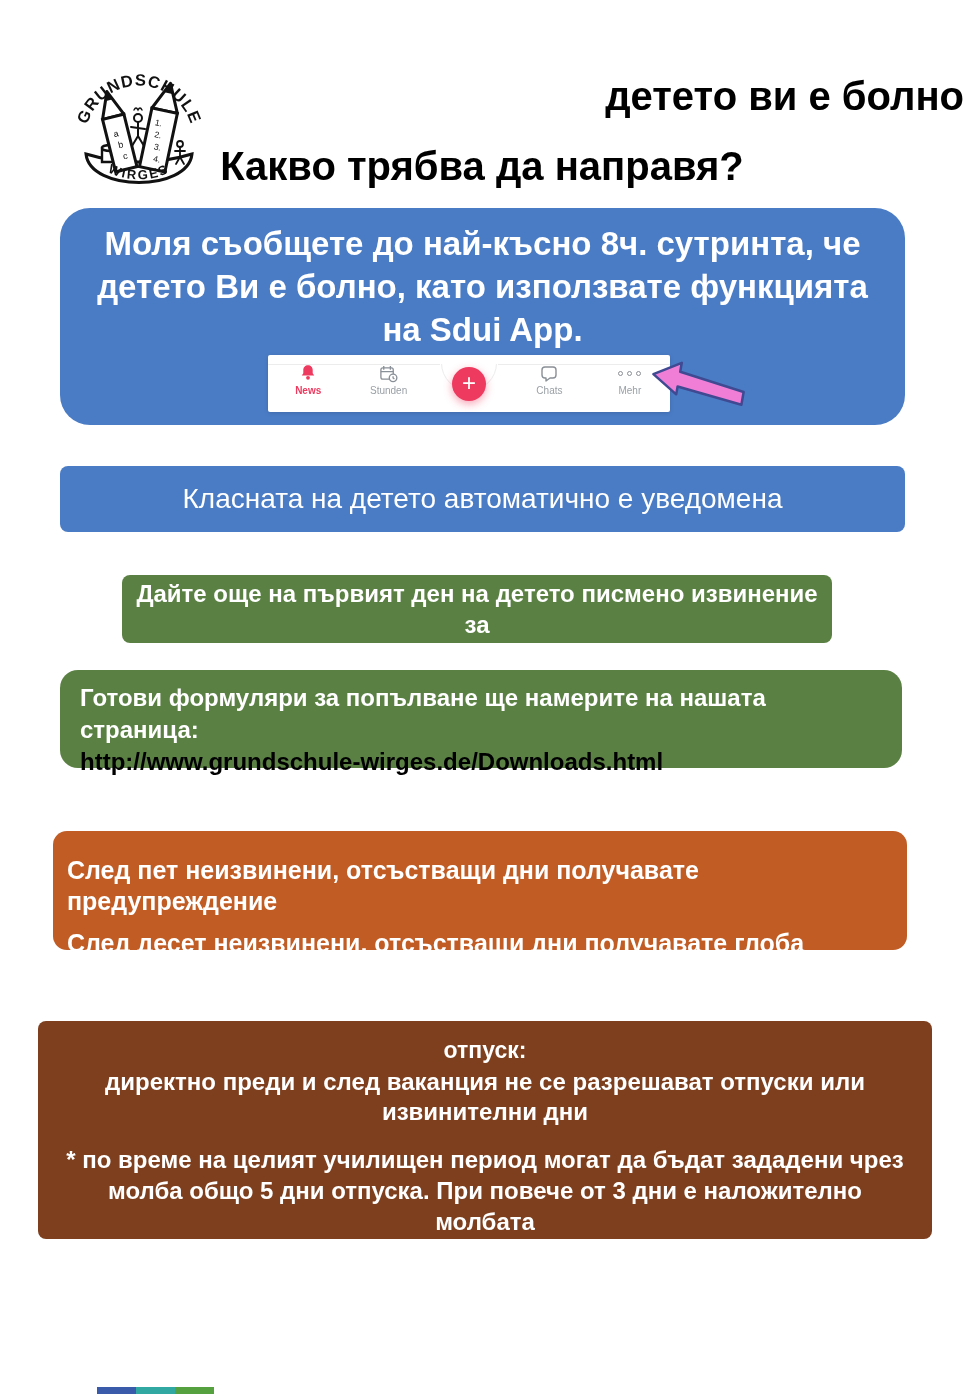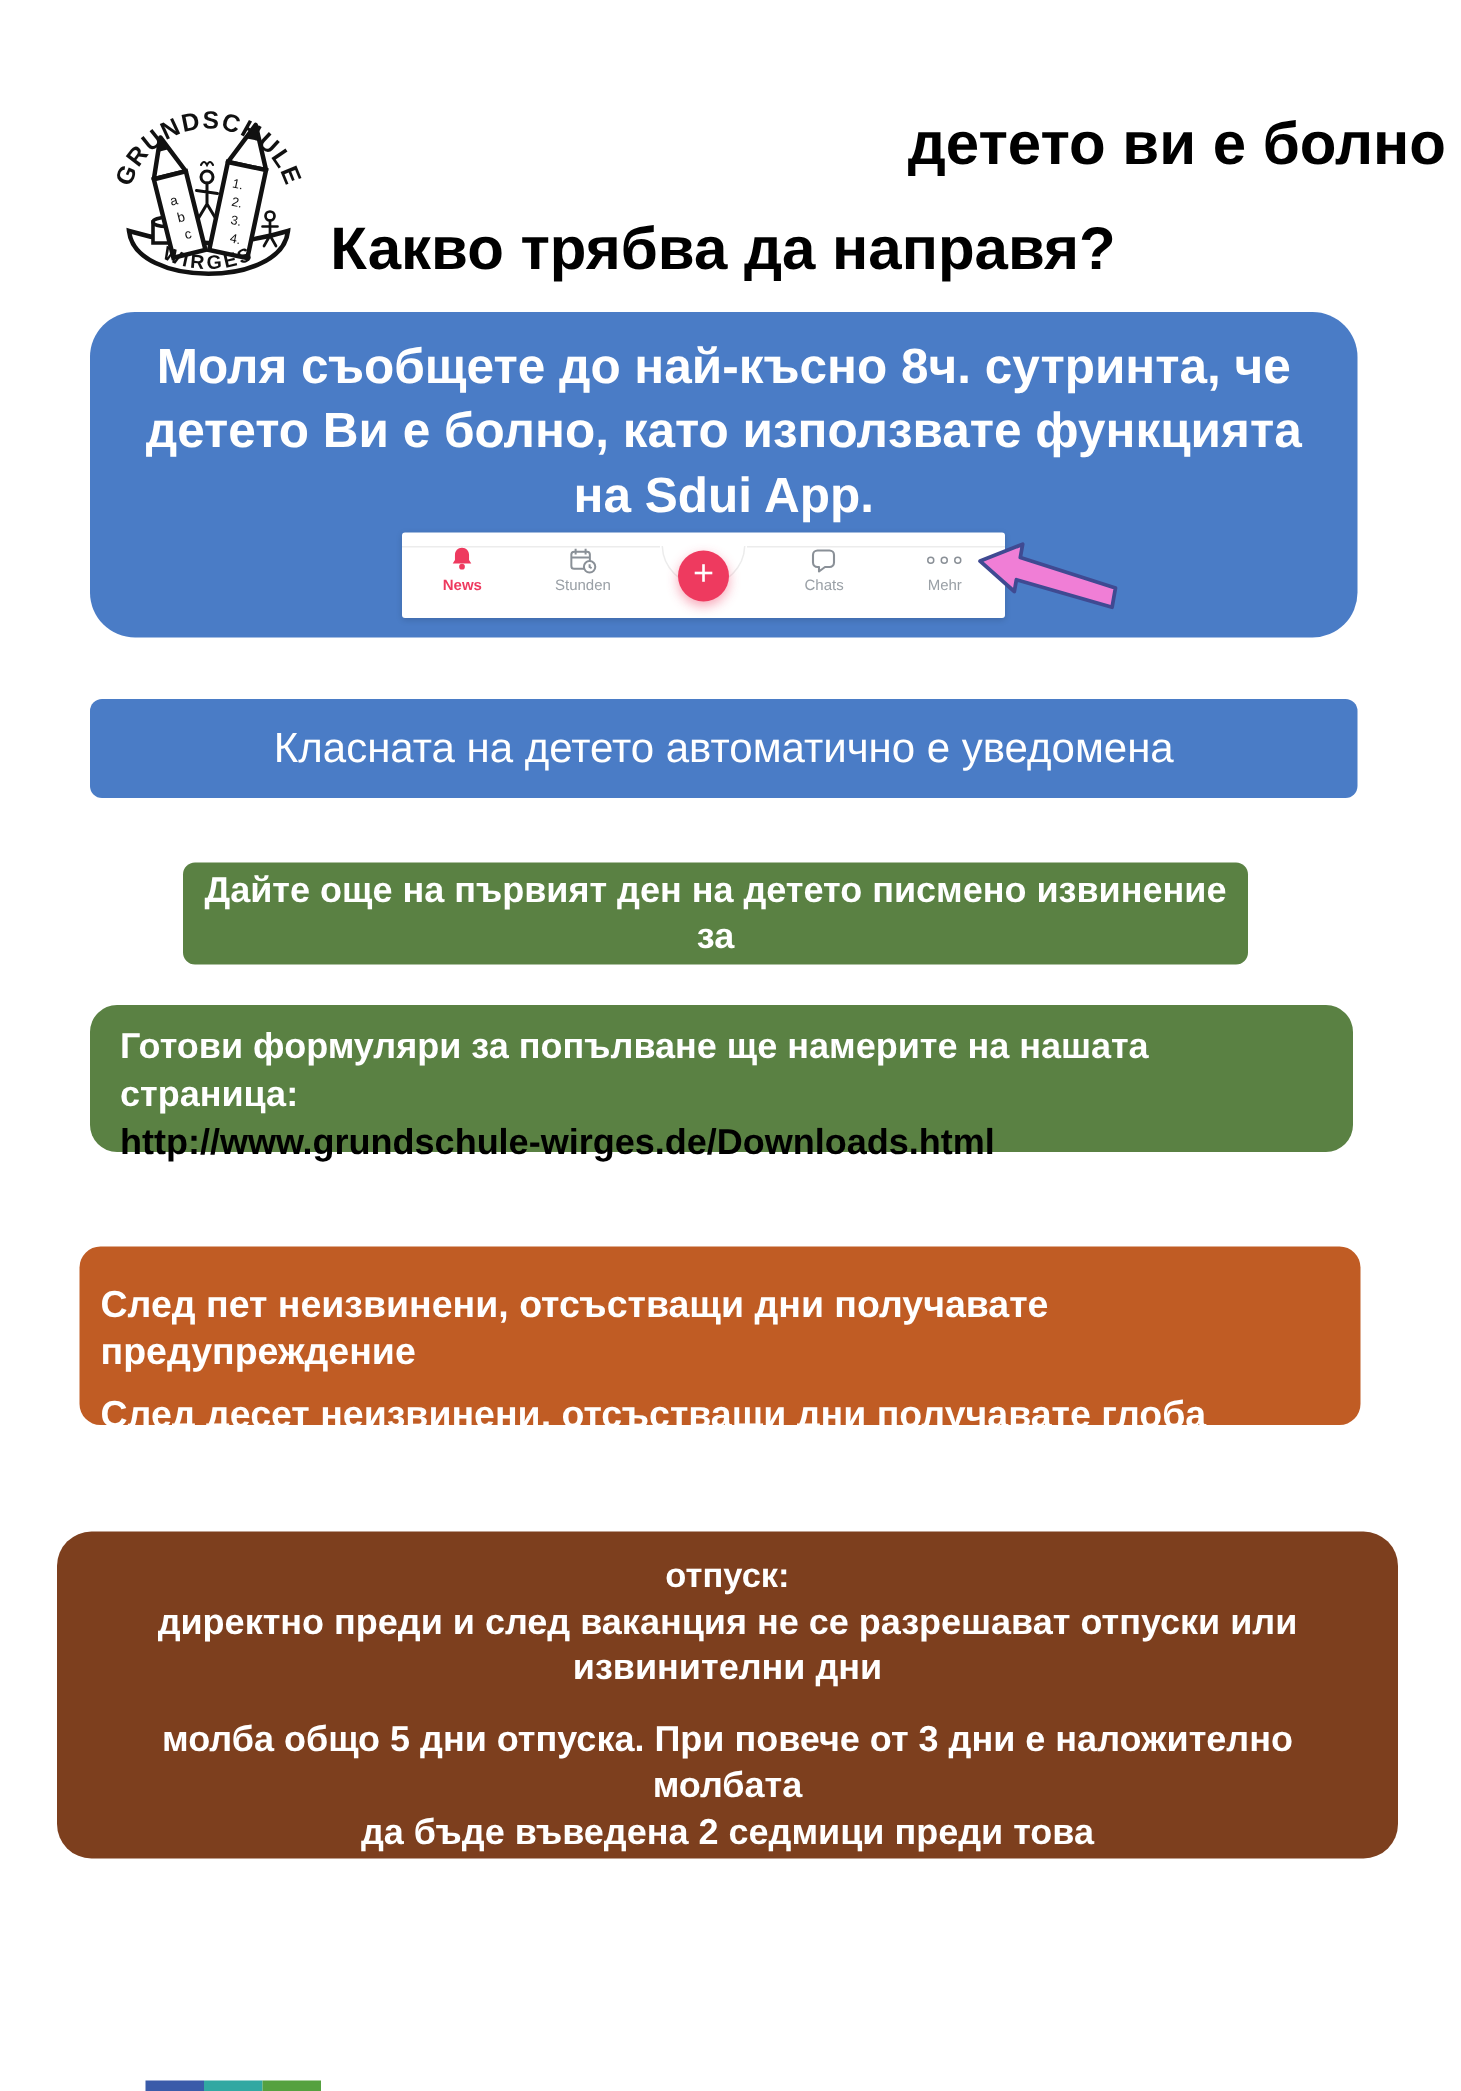--- a/index.html
+++ b/index.html
@@ -20,21 +20,21 @@
   #teacher-box{ left:60px;  top:466px;  width:845px; height:66px; border-radius:8px;
                 font-size:28px; font-weight:400; text-align:center; line-height:66px; }
   #excuse-box { left:122px; top:575px;  width:710px; height:68px; border-radius:8px;
                 font-size:24px; font-weight:600; text-align:center; padding-top:3px; line-height:31px; }
   #forms-box  { left:60px;  top:670px;  width:842px; height:98px; border-radius:18px;
                 font-size:24px; font-weight:600; text-align:left; padding:12px 20px; line-height:32px; }
   #forms-box a { color:#000000; text-decoration:none; }
   #warn-box   { left:53px;  top:831px;  width:854px; height:119px; border-radius:14px;
                 font-size:25px; font-weight:600; padding:24px 14px 0; line-height:31px; }
   #warn-box .wline { margin-bottom:11px; }
-  #vac-box    { left:38px;  top:1021px; width:894px; height:218px; border-radius:23px;
+  #vac-box    { left:38px;  top:1021px; width:894px; height:218px; border-radius:8px;
                 font-weight:700; text-align:center; padding:16px 18px 0; }
   #vac-title  { font-size:23px; margin-bottom:3px; }
   #vac-box .r1 { font-size:24px; line-height:30px; }
   #vac-box .r2 { font-size:24px; line-height:31px; margin-top:17px; }
 
   
   #app-bar { left:268px; top:355px; width:402px; height:57px; background:#fff;
     border-radius:2px; box-shadow:0 1px 4px rgba(0,0,0,.15); display:flex; }
   #app-bar .bar-line { position:absolute; left:0; top:9px; width:100%; height:1px; background:#ececec; }
   #app-bar .line-gap { position:absolute; left:50%; top:8px; width:58px; height:3px;
@@ -201,20 +201,21 @@
   <div class="wline">След десет неизвинени, отсъстващи дни получавате глоба</div>
 </div>
 
 <div id="vac-box" class="abs box" style="background: rgb(125, 63, 30);">
   <div id="vac-title">отпуск:</div>
   <div class="r1">
     <div>директно преди и след ваканция не се разрешават отпуски или</div>
     <div>извинителни дни</div>
   </div>
   <div class="r2">
+    <div>* по време на целият училищен период могат да бъдат зададени чрез</div>
     <div>молба общо 5 дни отпуска. При повече от 3 дни е наложително молбата</div>
     <div>да бъде въведена 2 седмици преди това</div>
   </div>
 </div>
 
 <div id="strip" class="abs">
   <div style="background: rgb(58, 91, 169);"></div>
   <div style="background: rgb(49, 168, 162);"></div>
   <div style="background: rgb(85, 161, 63);"></div>
 </div>

